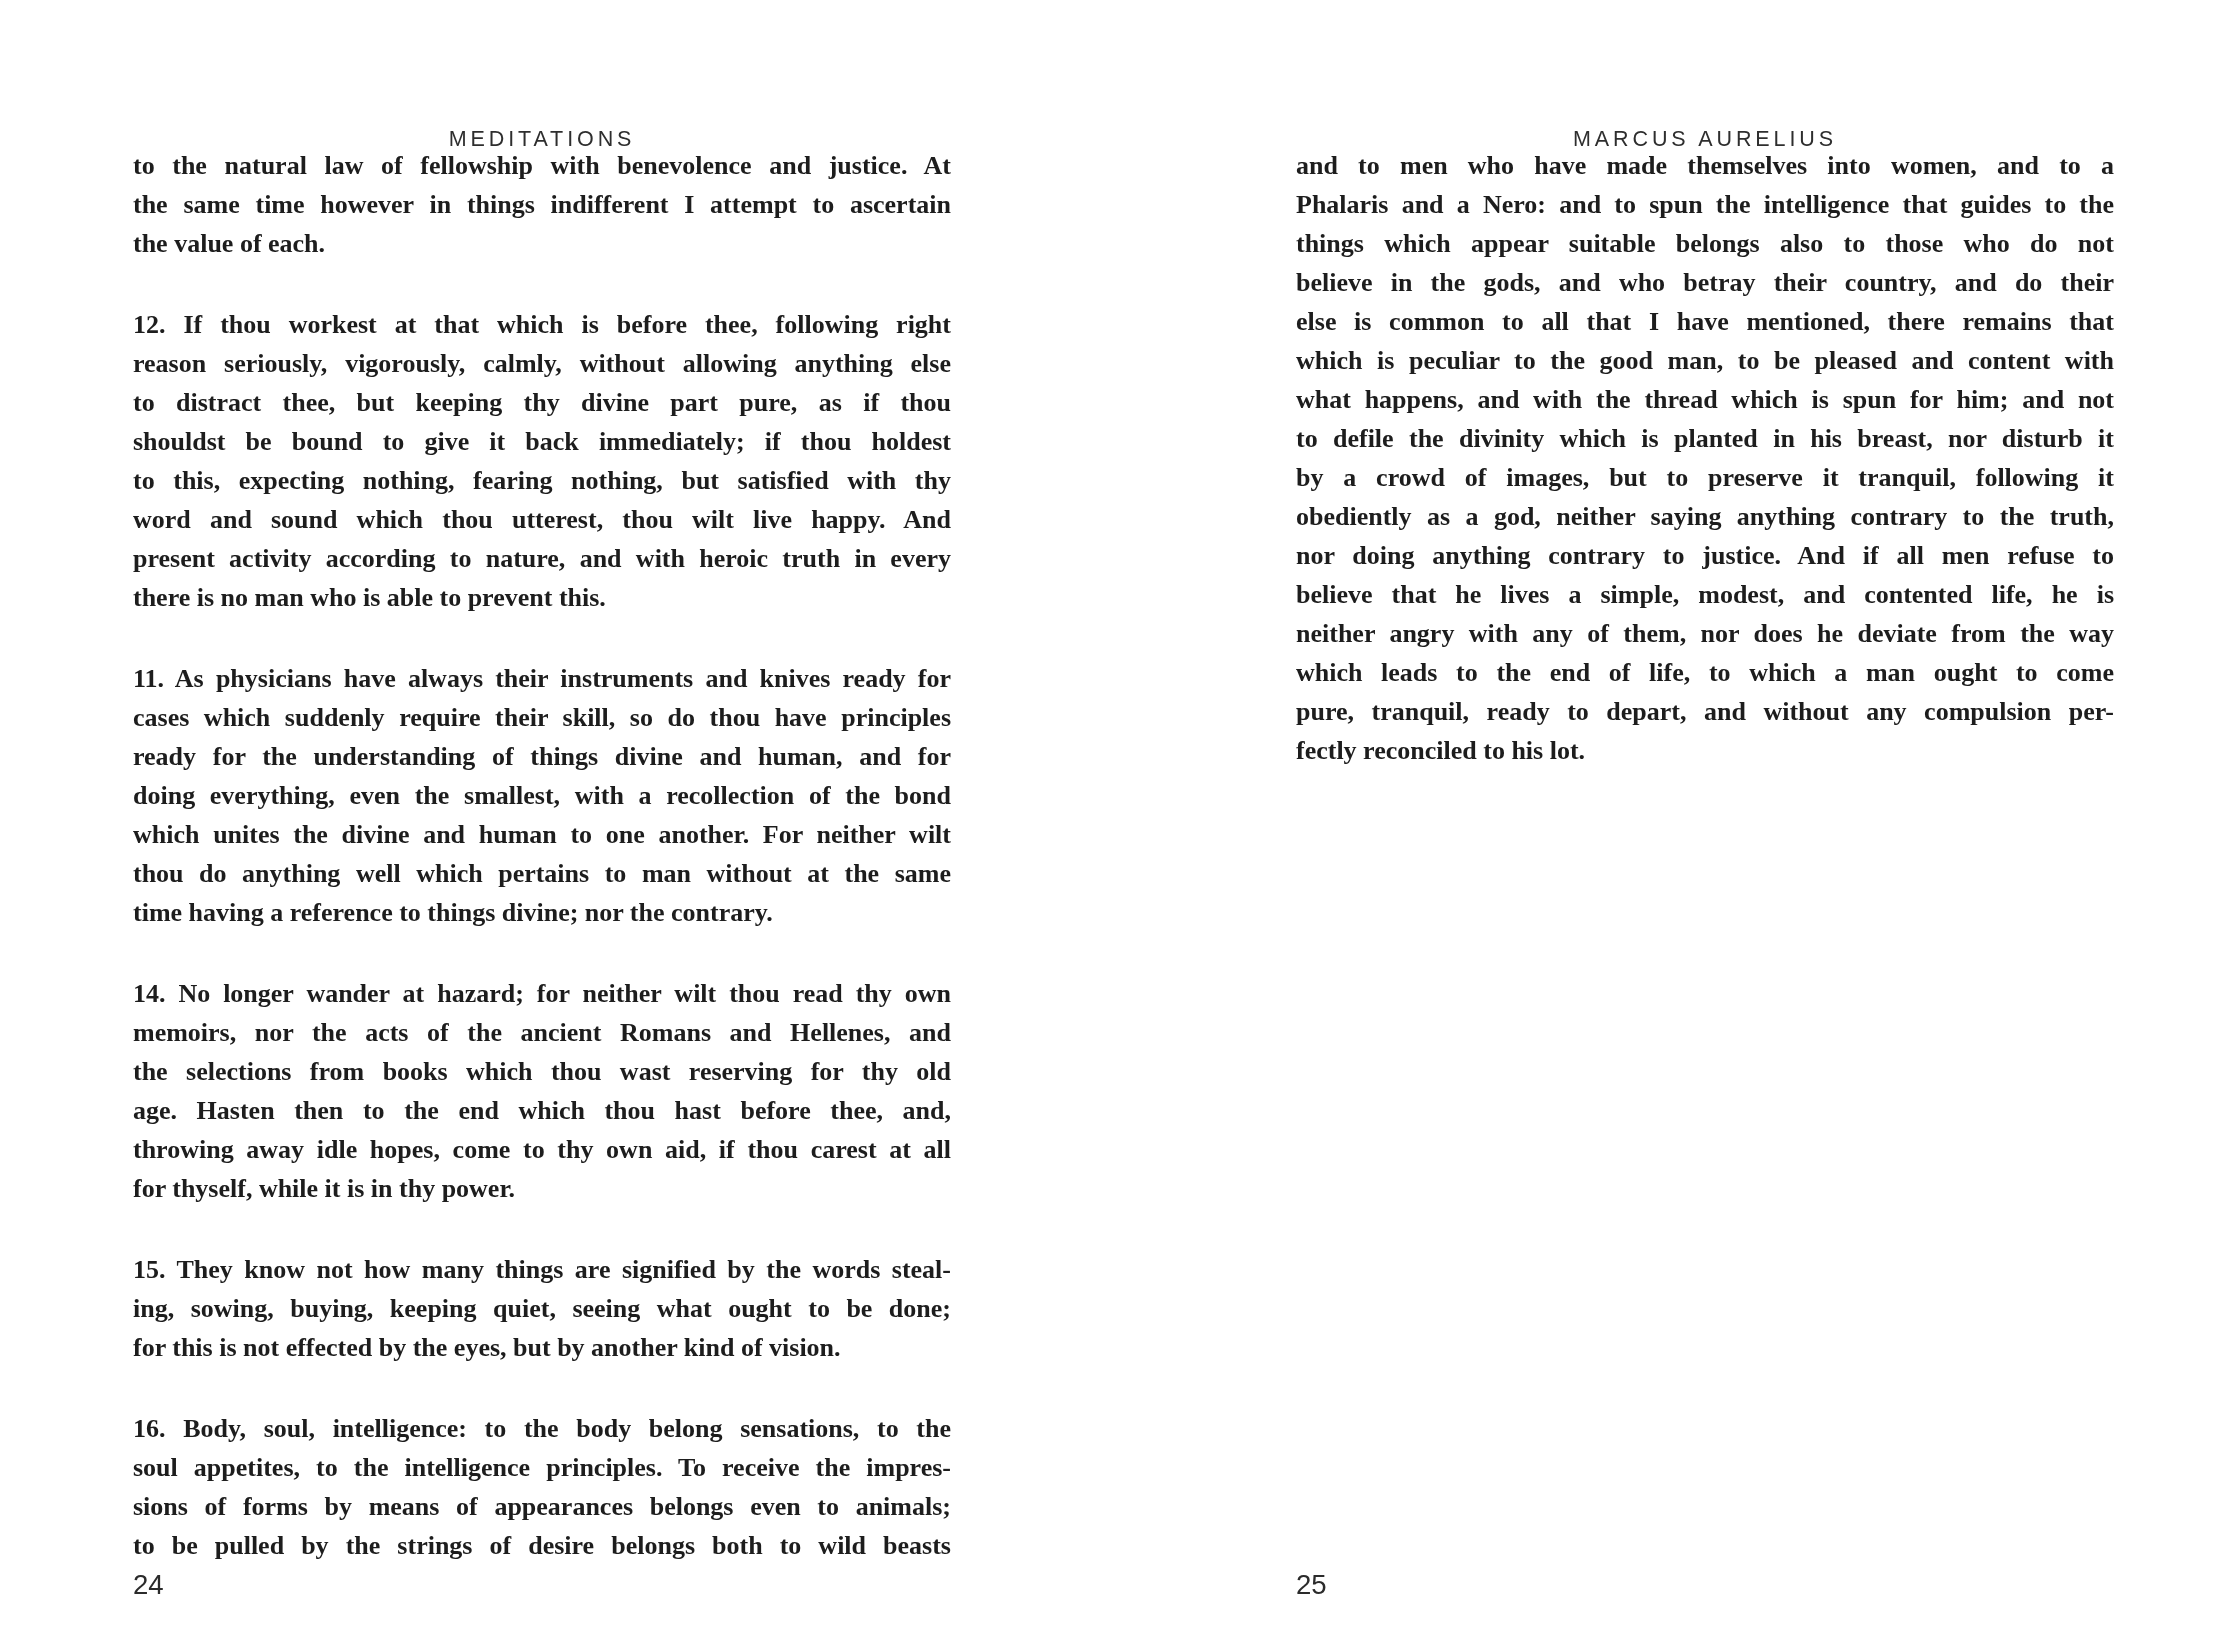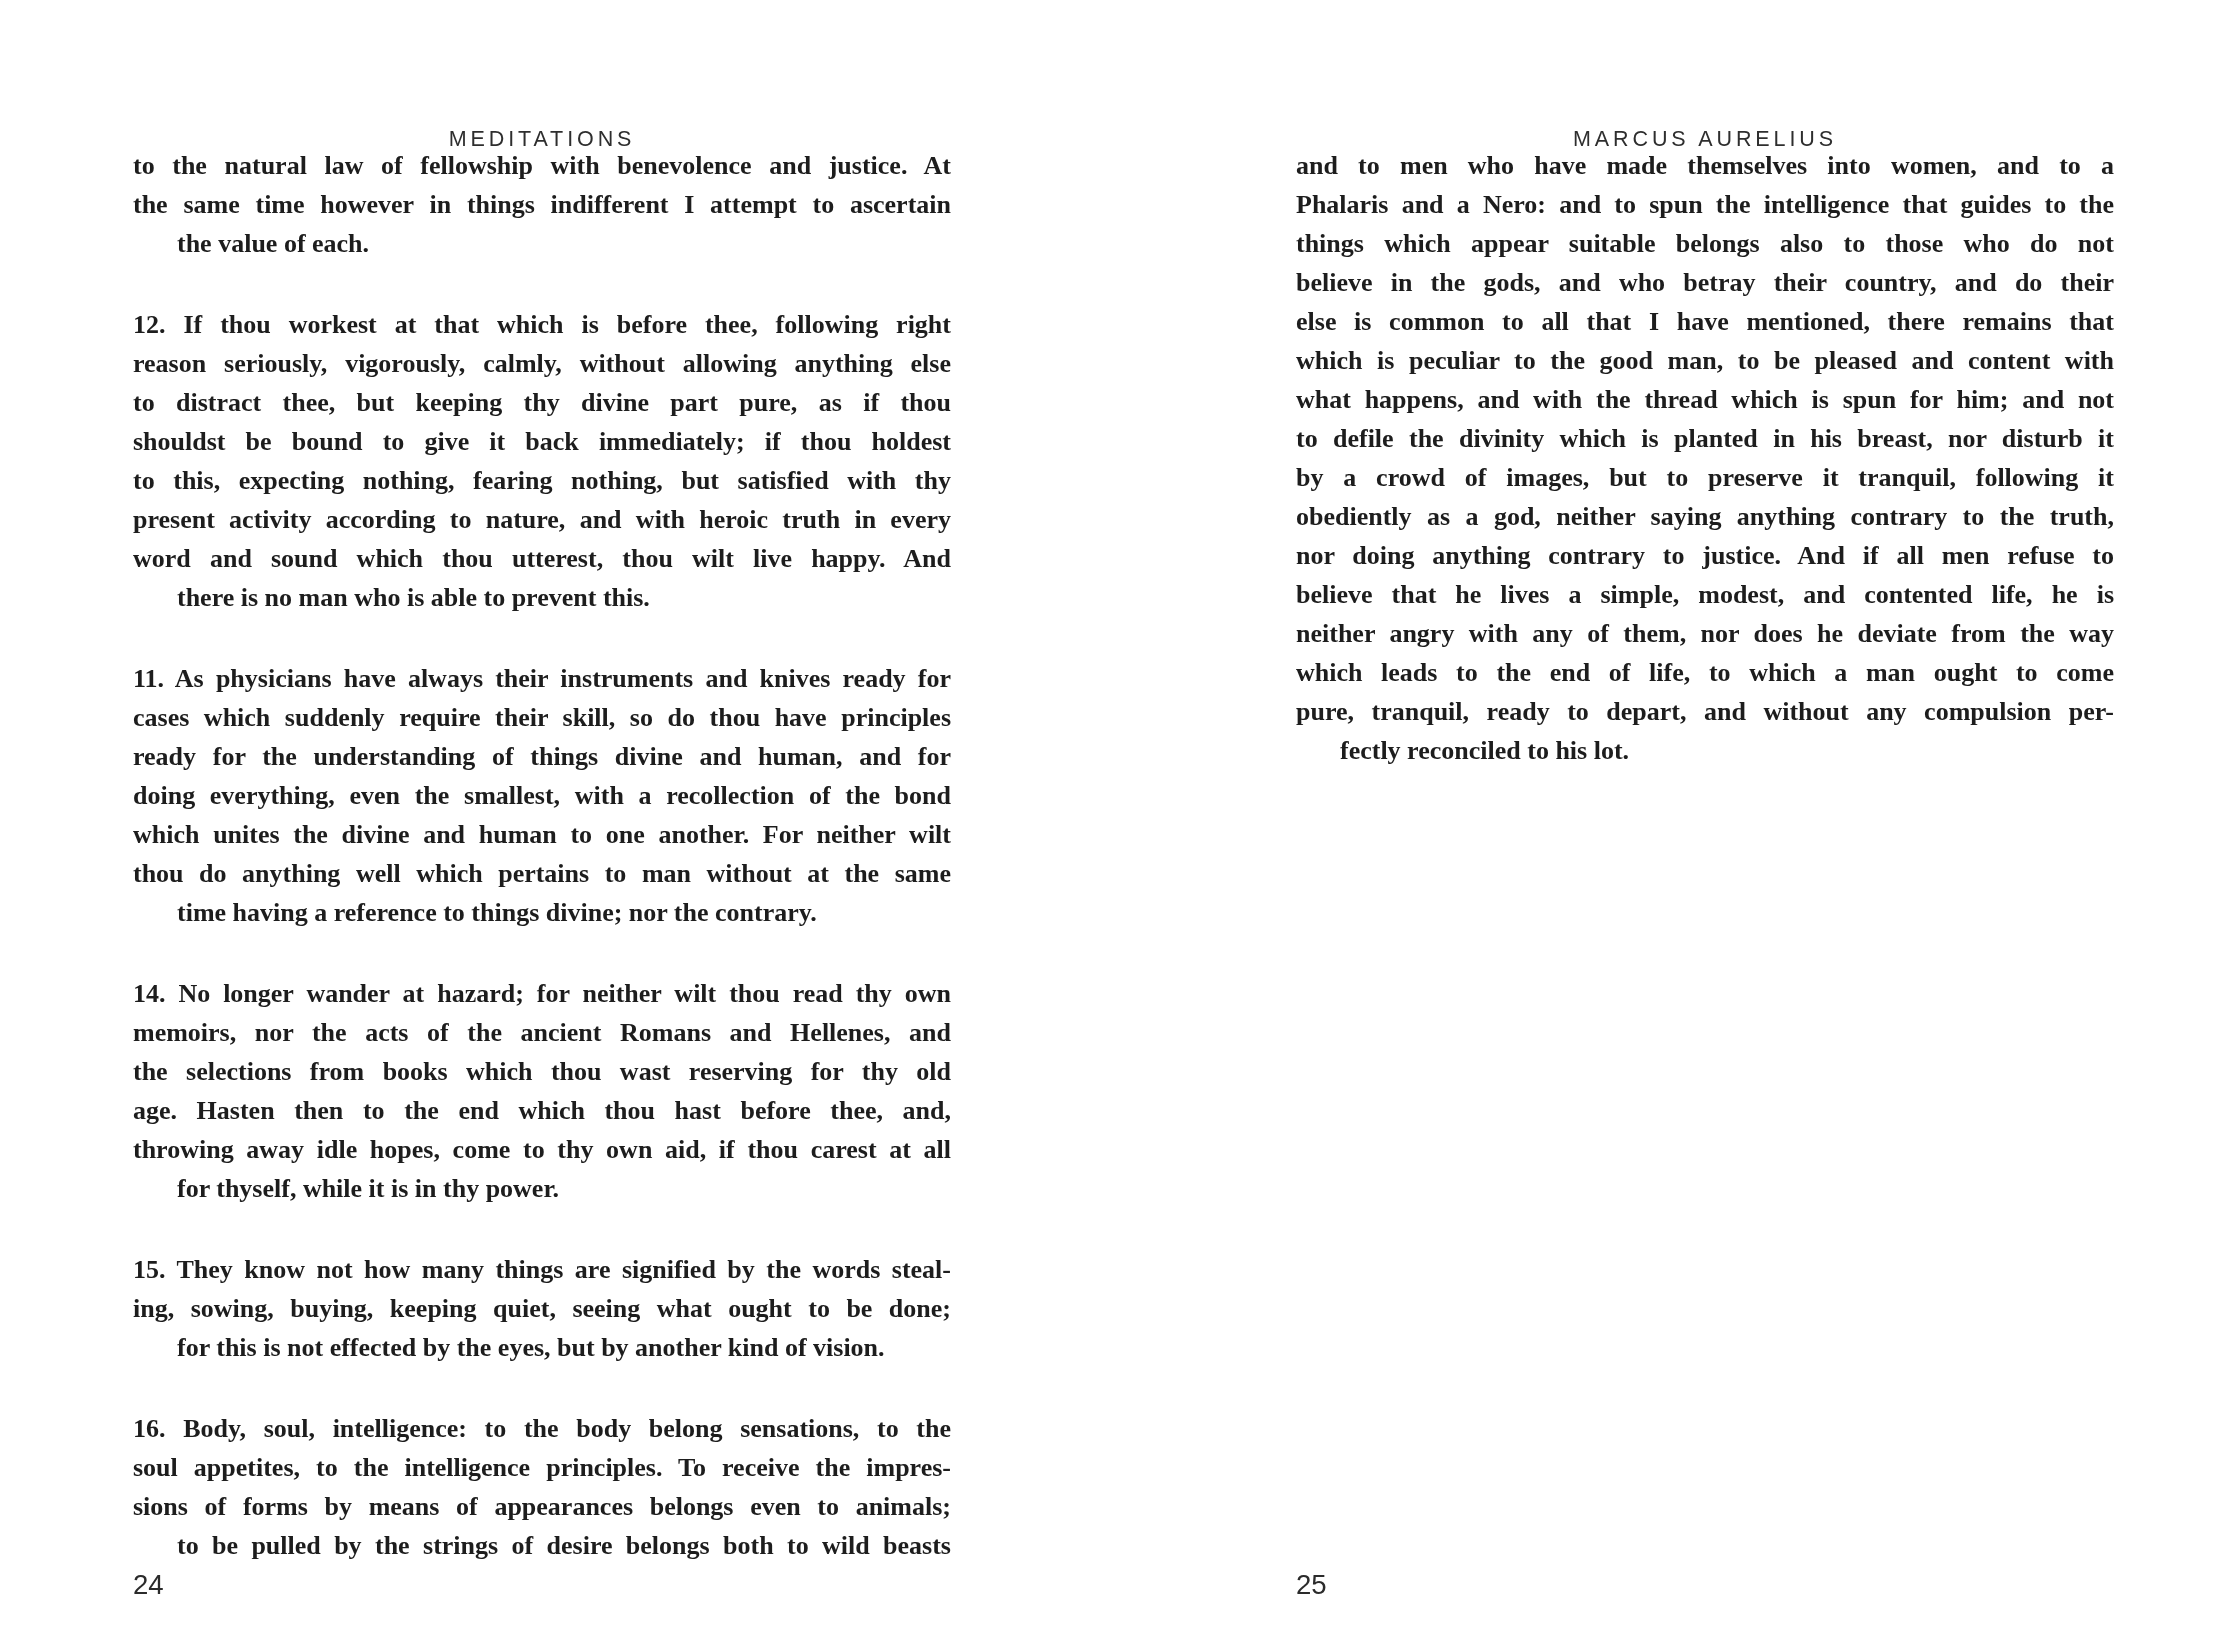--- a/index.html
+++ b/index.html
@@ -49,21 +49,21 @@
   .line {
     font-family: "Liberation Serif", serif;
     font-size: 26px;
     line-height: 39px;
     color: #1d1d1d;
     white-space: nowrap;
     text-align: justify;
     text-align-last: justify;
   }
   
-  .paragraph .line:last-child { text-align-last: left; margin-left: 44px; }
+  .paragraph .line:last-child { text-align-last: left; }
   
   .paragraph.cont .line:last-child { text-align-last: justify; }
 
   .folio {
     position: absolute;
     top: 1569px;
     left: 0;
     right: 0;
     text-align: left;
     font-family: "Liberation Sans", sans-serif;
@@ -84,22 +84,22 @@
           <div class="line">to the natural law of fellowship with benevolence and justice. At</div>
           <div class="line">the same time however in things indifferent I attempt to ascertain</div>
           <div class="line">the value of each.</div>
         </div>
         <div class="paragraph">
           <div class="line">12. If thou workest at that which is before thee, following right</div>
           <div class="line">reason seriously, vigorously, calmly, without allowing anything else</div>
           <div class="line">to distract thee, but keeping thy divine part pure, as if thou</div>
           <div class="line">shouldst be bound to give it back immediately; if thou holdest</div>
           <div class="line">to this, expecting nothing, fearing nothing, but satisfied with thy</div>
+          <div class="line">word and sound which thou utterest, thou wilt live happy. And</div>
           <div class="line">present activity according to nature, and with heroic truth in every</div>
-          <div class="line">word and sound which thou utterest, thou wilt live happy. And</div>
           <div class="line">there is no man who is able to prevent this.</div>
         </div>
         <div class="paragraph">
           <div class="line">11. As physicians have always their instruments and knives ready for</div>
           <div class="line">cases which suddenly require their skill, so do thou have principles</div>
           <div class="line">ready for the understanding of things divine and human, and for</div>
           <div class="line">doing everything, even the smallest, with a recollection of the bond</div>
           <div class="line">which unites the divine and human to one another. For neither wilt</div>
           <div class="line">thou do anything well which pertains to man without at the same</div>
           <div class="line">time having a reference to things divine; nor the contrary.</div>

